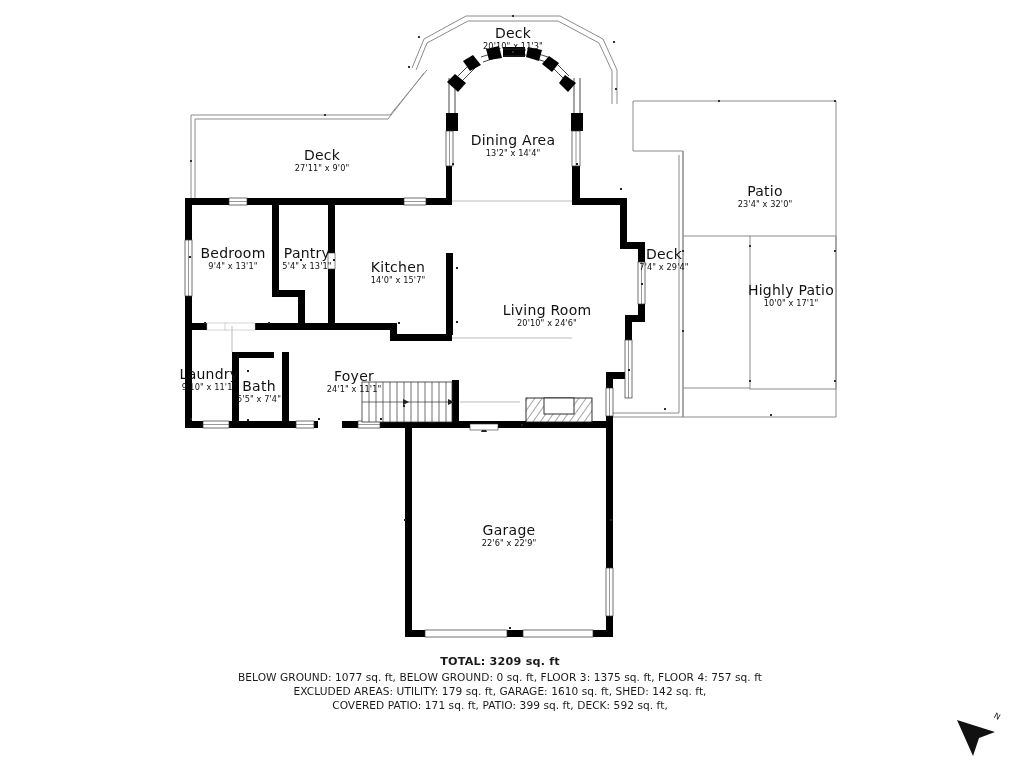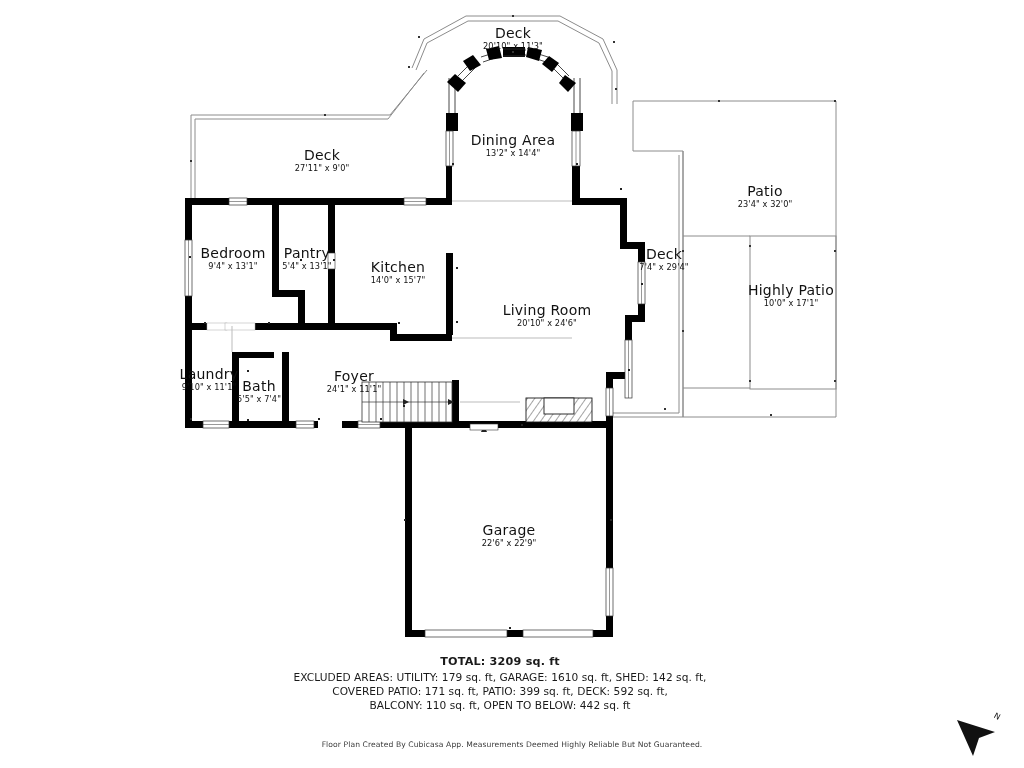--- a/index.html
+++ b/index.html
@@ -464,26 +464,25 @@
     <span class="rdim">24'1" x 11'1"</span>
   </div>
 
   <div class="room-label" style="left:509px; top:535px; transform:translate(-50%,-50%);">
     <span class="rname">Garage</span>
     <span class="rdim">22'6" x 22'9"</span>
   </div>
 
   <div class="summary">
     <div class="total">TOTAL: 3209 sq. ft</div>
+    <div class="sline">BELOW GROUND: 1077 sq. ft, BELOW GROUND: 0 sq. ft, FLOOR 3: 1375 sq. ft, FLOOR 4: 757 sq. ft</div>
     <div class="sline">EXCLUDED AREAS: UTILITY: 179 sq. ft, GARAGE: 1610 sq. ft, SHED: 142 sq. ft,</div>
     <div class="sline">COVERED PATIO: 171 sq. ft, PATIO: 399 sq. ft, DECK: 592 sq. ft,</div>
-    <div class="sline">BALCONY: 110 sq. ft, OPEN TO BELOW: 442 sq. ft</div>
-  </div>
-
-  <div class="credit">Floor Plan Created By Cubicasa App. Measurements Deemed Highly Reliable But Not Guaranteed.</div>
+  </div>
+
 
   <div class="north">
     <svg width="60" height="46" viewBox="0 0 60 46">
       <path d="M 2,8 L 40,20 L 24,26 L 18,44 Z" fill="#111111"></path>
     </svg>
     <span class="nletter">N</span>
   </div>
 
 </div>
 

